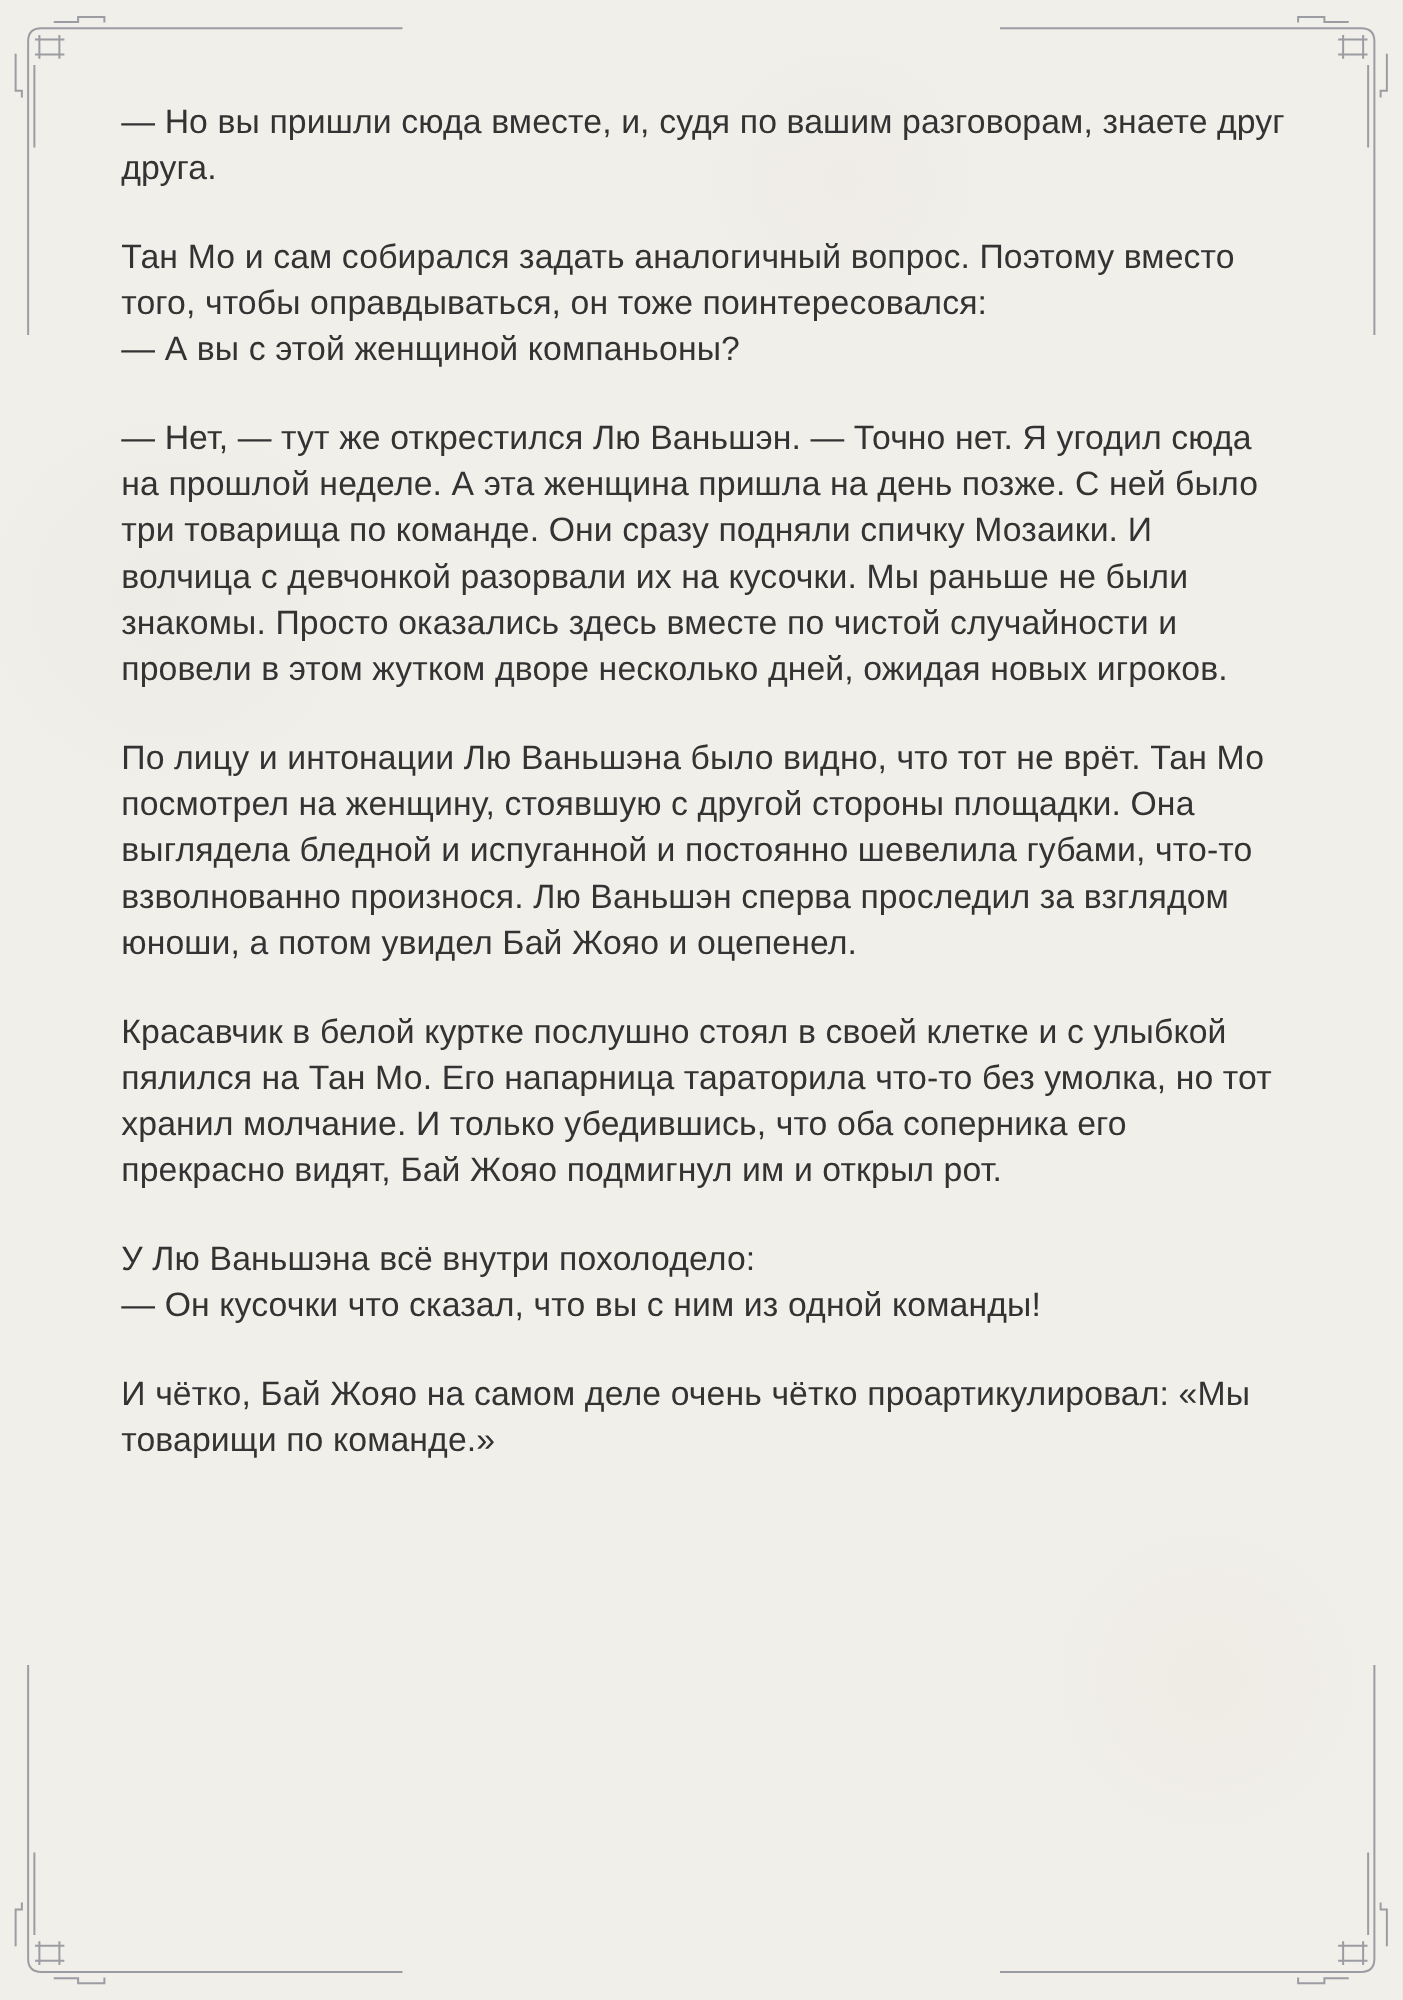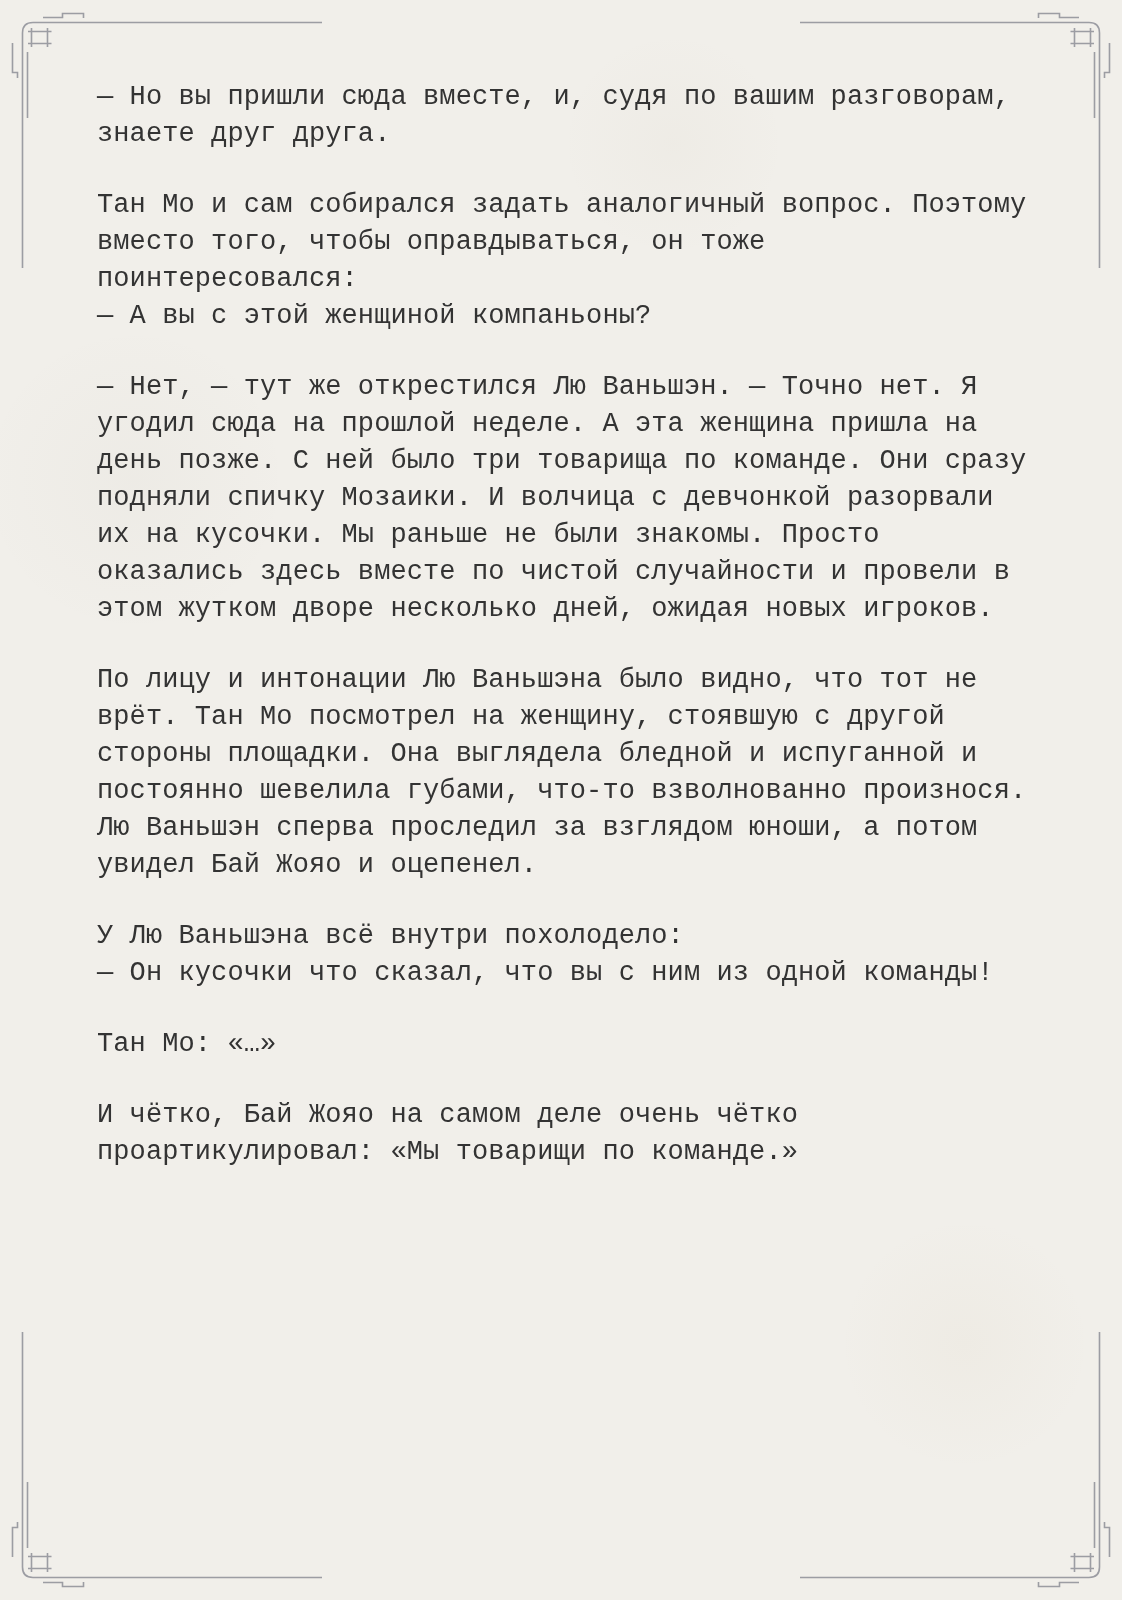--- a/index.html
+++ b/index.html
@@ -6,21 +6,21 @@
     margin: 0;
     padding: 0;
     background: #e8e6e0;
   }
   .page {
     position: relative;
     width: 1122px;
     height: 1600px;
     background: var(--bg, #f1efea);
     overflow: hidden;
-    font-family: Liberation Mono, monospace;
+    font-family: Liberation Sans, sans-serif;
   }
   
   .page::before {
     content: "";
     position: absolute;
     inset: 0;
     pointer-events: none;
     background:
       radial-gradient(ellipse 130% 120% at 50% 48%, rgba(0,0,0,0) 70%, rgba(90,80,60,0.06) 100%),
       radial-gradient(circle 180px at 86% 84%, rgba(170,140,80,0.04), rgba(170,140,80,0) 70%),
@@ -102,19 +102,19 @@
       <path d="M28 31.5 H51.5 M28 43.5 H51.5 M31.5 28 V47 M47.5 28 V47"></path>
     </svg>
   </div>
 
   <div class="content">
     <p class="para">— Но вы пришли сюда вместе, и, судя по вашим разговорам, знаете друг друга.</p>
     <p class="para">Тан Мо и сам собирался задать аналогичный вопрос. Поэтому вместо того, чтобы оправдываться, он тоже поинтересовался:
 — А вы с этой женщиной компаньоны?</p>
     <p class="para">— Нет, — тут же открестился Лю Ваньшэн. — Точно нет. Я угодил сюда на прошлой неделе. А эта женщина пришла на день позже. С ней было три товарища по команде. Они сразу подняли спичку Мозаики. И волчица с девчонкой разорвали их на кусочки. Мы раньше не были знакомы. Просто оказались здесь вместе по чистой случайности и провели в этом жутком дворе несколько дней, ожидая новых игроков.</p>
     <p class="para">По лицу и интонации Лю Ваньшэна было видно, что тот не врёт. Тан Мо посмотрел на женщину, стоявшую с другой стороны площадки. Она выглядела бледной и испуганной и постоянно шевелила губами, что-то взволнованно произнося. Лю Ваньшэн сперва проследил за взглядом юноши, а потом увидел Бай Жояо и оцепенел.</p>
+    <p class="para">Красавчик в белой куртке послушно стоял в своей клетке и с улыбкой пялился на Тан Мо. Его напарница тараторила что-то без умолка, но тот хранил молчание. И только убедившись, что оба соперника его прекрасно видят, Бай Жояо подмигнул им и открыл рот.</p>
     <p class="para">У Лю Ваньшэна всё внутри похолодело:
 — Он кусочки что сказал, что вы с ним из одной команды!</p>
-    <p class="para">Тан Мо: «…»</p>
     <p class="para">И чётко, Бай Жояо на самом деле очень чётко проартикулировал: «Мы товарищи по команде.»</p>
   </div>
 
 </div>
 
 </body></html>

